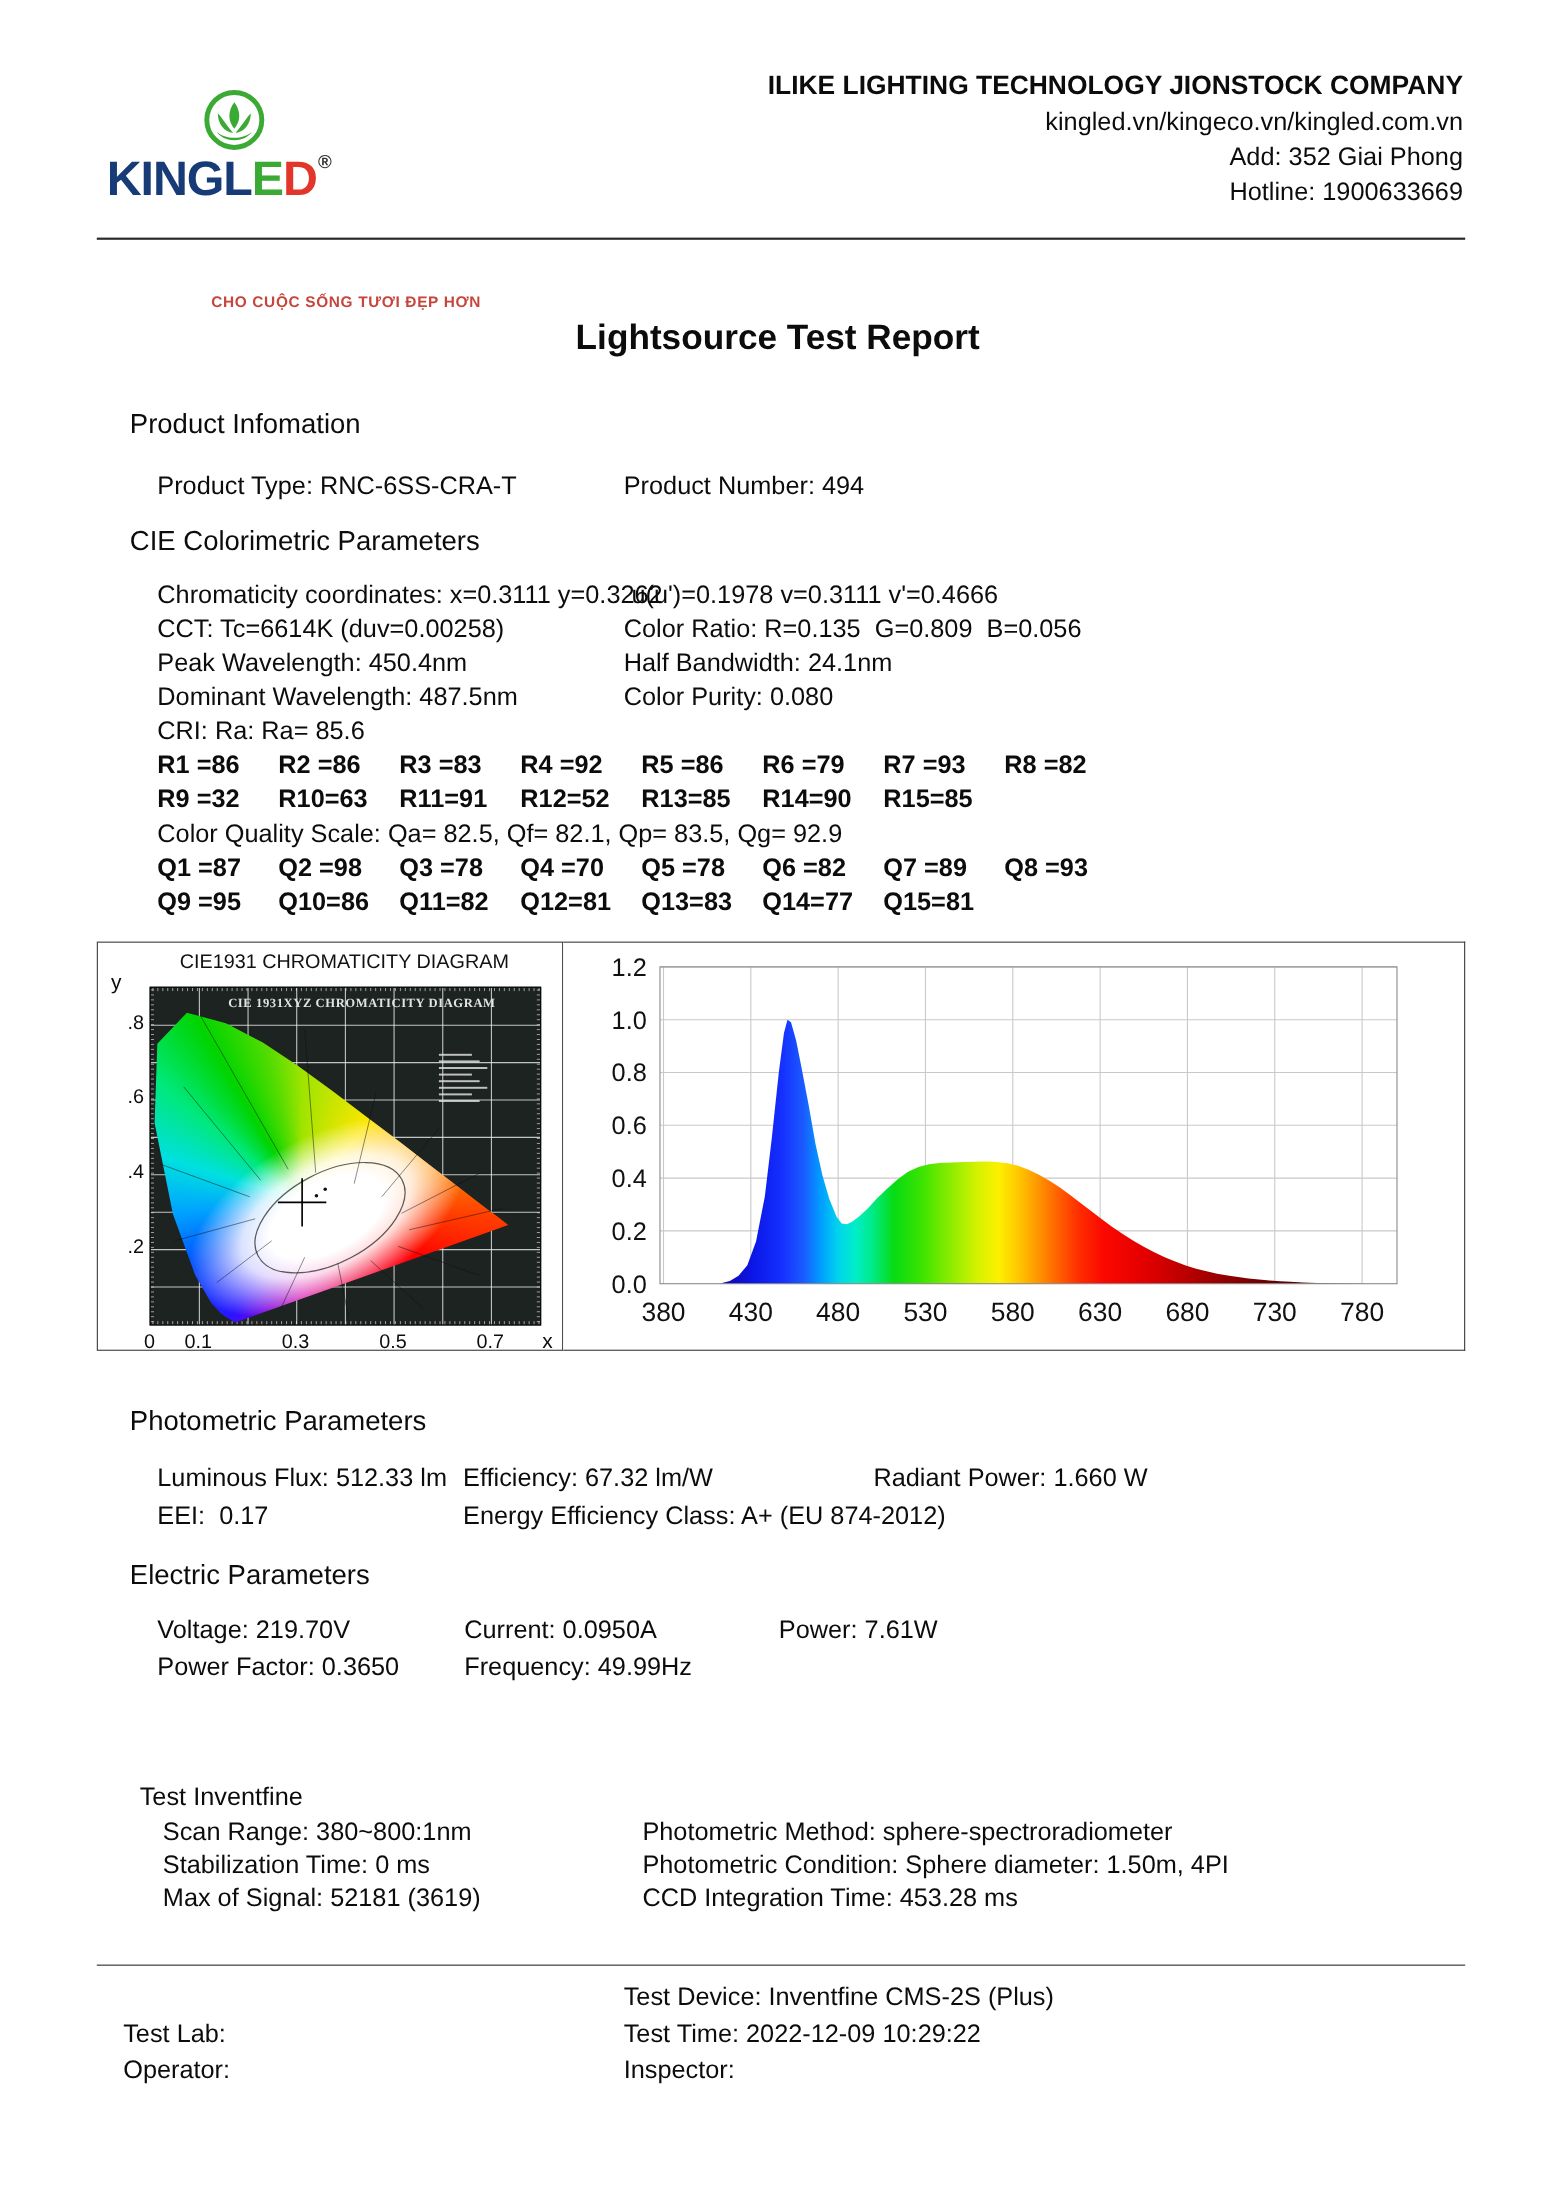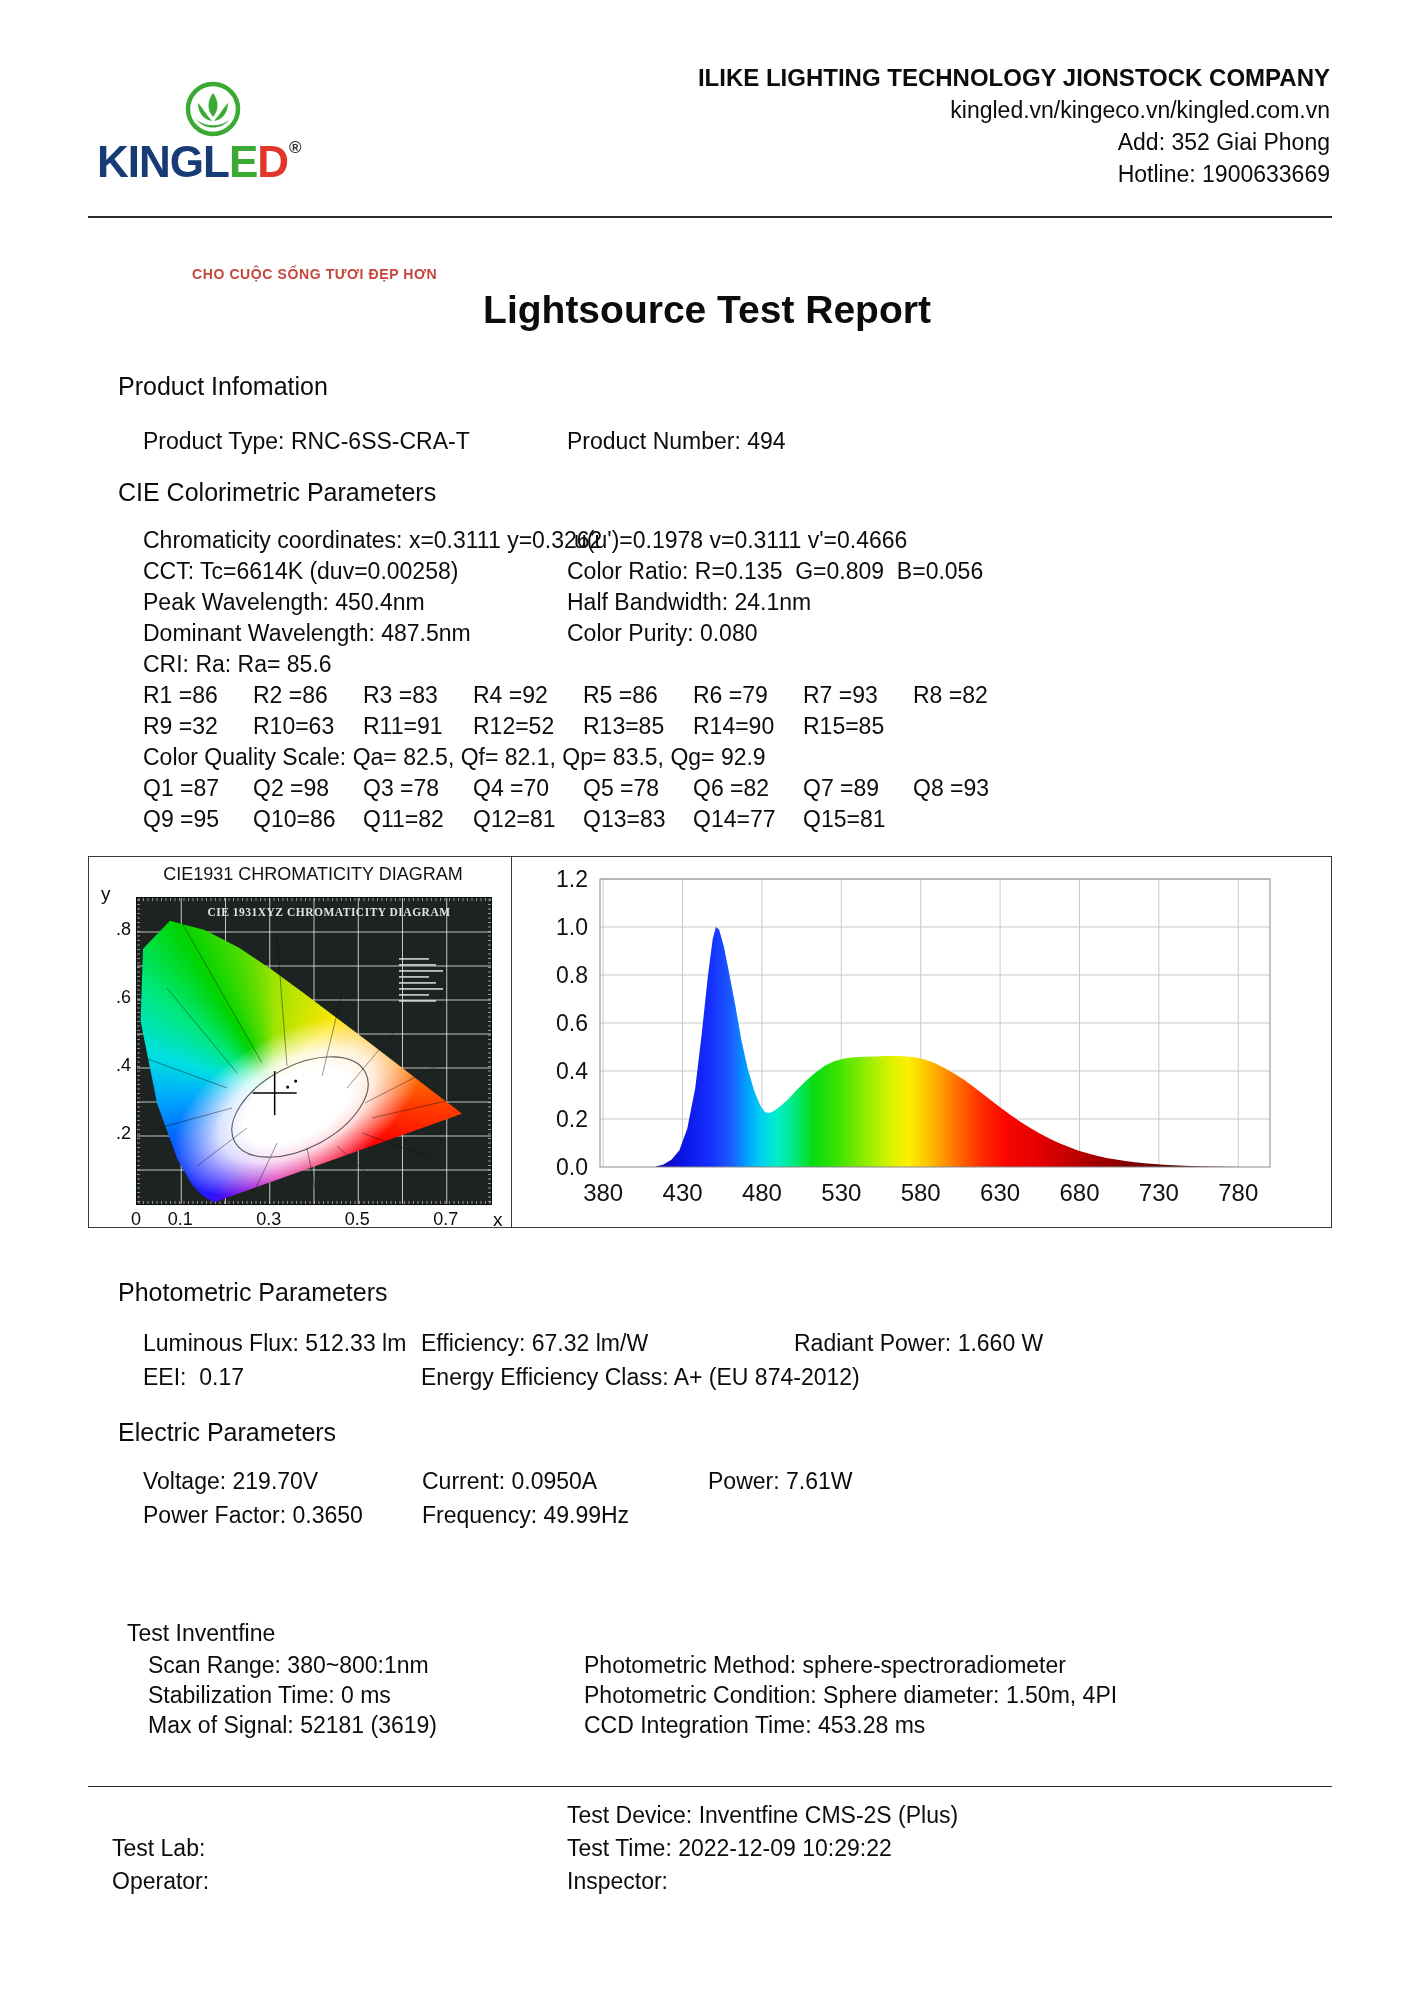--- a/index.html
+++ b/index.html
@@ -3,30 +3,30 @@
 <meta charset="utf-8">
 <style>
   html,body{margin:0;padding:0;background:#ffffff;}
   .page{position:relative;width:1414px;height:2000px;background:#fff;overflow:hidden;
         font-family:"Liberation Sans",sans-serif;color:#0c0c0c;}
   .row{position:absolute;left:0;width:100%;height:31px;font-size:23px;}
   .row .c{position:absolute;white-space:pre;}
   .sec-head{position:absolute;left:118px;font-size:25px;}
   .hr{position:absolute;left:88px;width:1244px;border-top:2px solid #2a2a2a;}
   .report-title{position:absolute;left:0;width:100%;text-align:center;
-                font-size:39px;font-weight:bold;}
+                font-size:32px;font-weight:bold;}
   
   .company{position:absolute;top:62px;right:84px;text-align:right;font-size:23px;line-height:32px;}
   .company .name{font-weight:bold;font-size:24px;}
   .logo-wrap{position:absolute;left:95px;top:80px;width:250px;}
   .tagline{position:absolute;left:97px;top:186px;font-size:14px;font-weight:bold;
            letter-spacing:0.6px;color:#c6453c;white-space:pre;}
   
   .rq{position:absolute;left:143px;font-size:23px;white-space:pre;}
-  .rq-cell{display:inline-block;width:110px;white-space:pre;}
+  .rq-cell{display:inline-block;width:110px;white-space:pre;font-weight:bold;}
   
   .charts{position:absolute;left:88px;top:856px;width:1244px;height:372px;display:flex;}
   .cie-box{position:relative;width:424px;height:372px;border:1px solid #3a3a3a;box-sizing:border-box;background:#fff;}
   .spec-box{position:relative;width:820px;height:372px;border:1px solid #3a3a3a;border-left:none;box-sizing:border-box;background:#fff;}
   .cie-title{position:absolute;top:7px;left:28px;right:2px;text-align:center;font-size:18px;color:#111;}
   .cie-ylab{position:absolute;left:12px;top:26px;font-size:19px;}
   .cie-dark{position:absolute;left:47px;top:40px;width:354px;height:306px;background:#1c2320;border:1px solid #0a0a0a;}
   .cie-inner-title{position:absolute;top:8px;left:40px;right:10px;text-align:center;
        font-family:"Liberation Serif",serif;font-weight:bold;font-size:11.5px;
        letter-spacing:0.5px;color:#e2e2e2;white-space:nowrap;}

